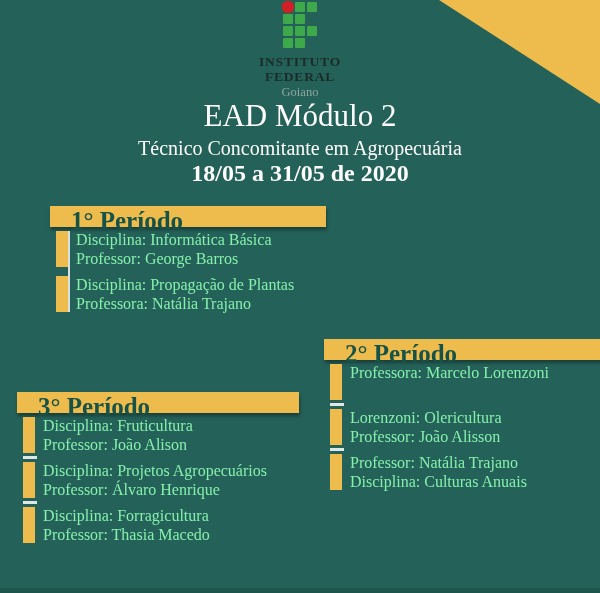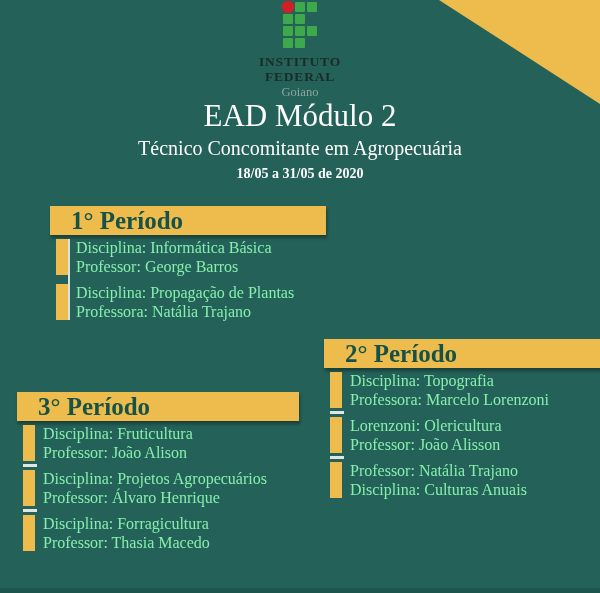--- a/index.html
+++ b/index.html
@@ -59,31 +59,31 @@
 
   
   .title-block {
     position: absolute;
     top: 99px; left: 0; width: 100%;
     text-align: center;
     color: #fdfdfd;
   }
   .poster-title    { font-size: 31px; line-height: 33px; font-weight: 400; }
   .poster-subtitle { font-size: 20px; line-height: 22px; margin-top: 5px; }
-  .poster-date     { font-size: 14px; line-height: 21px; font-weight: bold; margin-top: 4px; }
+  .poster-date     { font-size: 24px; line-height: 21px; font-weight: bold; margin-top: 4px; }
 
   
   .section { position: absolute; }
   #sec1 { left: 50px;  top: 206px; width: 276px; }
   #sec2 { left: 324px; top: 311px; width: 277px; margin-top: 28px; }
   #sec3 { left: 17px;  top: 392px; width: 282px; }
 
   .section-header {
     background: #edbc4c;
-    height: 29px; line-height: 29px;
+    height: 21px; line-height: 29px;
     padding-left: 21px;
     font-size: 25px; font-weight: bold;
     color: #175248;
     box-shadow: 1px 3px 3px rgba(0,0,0,0.35);
   }
   .section-body {
     position: relative;
     margin-top: 3px;
     padding-left: 26px;
   }
@@ -165,21 +165,20 @@
         <div class="item-line">Disciplina: Propagação de Plantas</div>
         <div class="item-line">Professora: Natália Trajano</div>
       </div>
     </div>
   </section>
 
   <section class="section sep-style" id="sec2">
     <div class="section-header">2° Período</div>
     <div class="section-body">
       <div class="item">
-        <div class="item-line">Disciplina: Topografia</div>
         <div class="item-line">Professora: Marcelo Lorenzoni</div>
       </div>
       <div class="item">
         <div class="item-line">Lorenzoni: Olericultura</div>
         <div class="item-line">Professor: João Alisson</div>
       </div>
       <div class="item">
         <div class="item-line">Professor: Natália Trajano</div>
         <div class="item-line">Disciplina: Culturas Anuais</div>
       </div>

